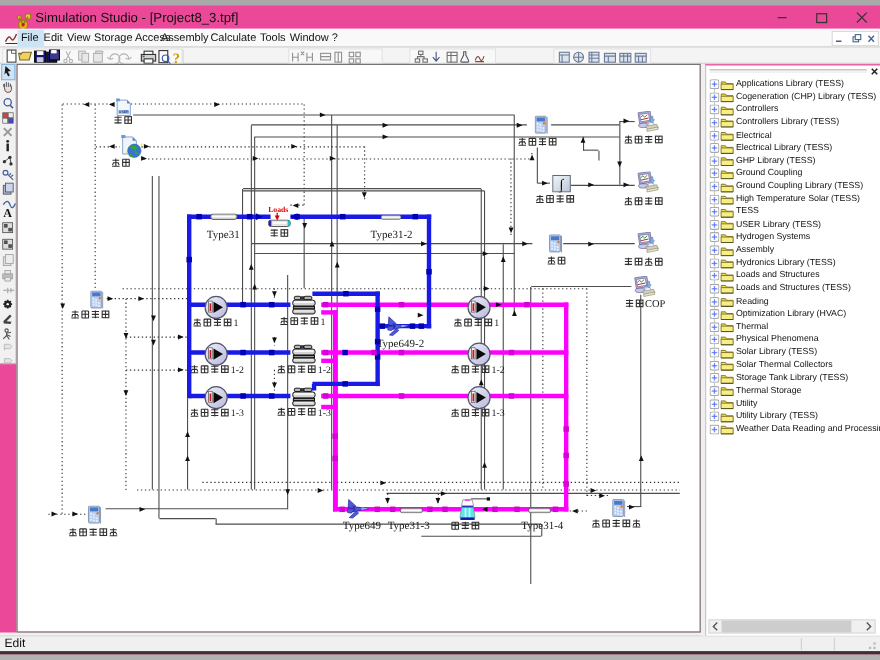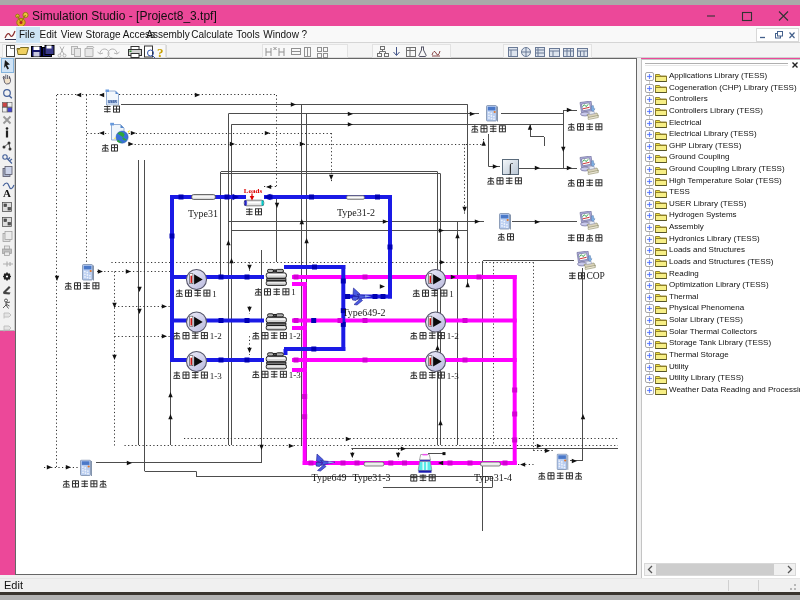--- a/index.html
+++ b/index.html
@@ -921,21 +921,21 @@
 <svg width="9" height="9" style="position:absolute;left:0;top:1.5px">
           <rect x="0.5" y="0.5" width="8" height="8" rx="1.5" fill="#fff" stroke="#a8a8a8"></rect>
           <line x1="2" y1="4.5" x2="7" y2="4.5" stroke="#46f" stroke-width="1.2" opacity="0.75"></line>
           <line x1="4.5" y1="2" x2="4.5" y2="7" stroke="#46f" stroke-width="1.2" opacity="0.75"></line>
         </svg>
 <svg width="12" height="10" style="position:absolute;left:10.5px;top:1px">
           <path d="M0.5,2.5 h4 l1,1.5 h6 v5.5 h-11 z" fill="#efe23e" stroke="#7a6a1a" stroke-width="0.8"></path>
           <path d="M0.5,4.5 h11 v5 h-11 z" fill="#f7ef86" stroke="#7a6a1a" stroke-width="0.8"></path>
           <rect x="0.5" y="9" width="11" height="1" fill="#55542a"></rect>
         </svg>
-<span style="position:absolute;left:24.5px;top:0.5px;font:8px 'Liberation Sans',sans-serif;color:#111;white-space:nowrap">Optimization Library (TESS)</span>
+<span style="position:absolute;left:24.5px;top:0.5px;font:8px 'Liberation Sans',sans-serif;color:#111;white-space:nowrap">Optimization Library (HVAC)</span>
 </div>
       <div style="position:absolute;left:2.5px;top:223.3px;width:160px;height:11.6px;">
 <svg width="9" height="9" style="position:absolute;left:0;top:1.5px">
           <rect x="0.5" y="0.5" width="8" height="8" rx="1.5" fill="#fff" stroke="#a8a8a8"></rect>
           <line x1="2" y1="4.5" x2="7" y2="4.5" stroke="#46f" stroke-width="1.2" opacity="0.75"></line>
           <line x1="4.5" y1="2" x2="4.5" y2="7" stroke="#46f" stroke-width="1.2" opacity="0.75"></line>
         </svg>
 <svg width="12" height="10" style="position:absolute;left:10.5px;top:1px">
           <path d="M0.5,2.5 h4 l1,1.5 h6 v5.5 h-11 z" fill="#efe23e" stroke="#7a6a1a" stroke-width="0.8"></path>
           <path d="M0.5,4.5 h11 v5 h-11 z" fill="#f7ef86" stroke="#7a6a1a" stroke-width="0.8"></path>

